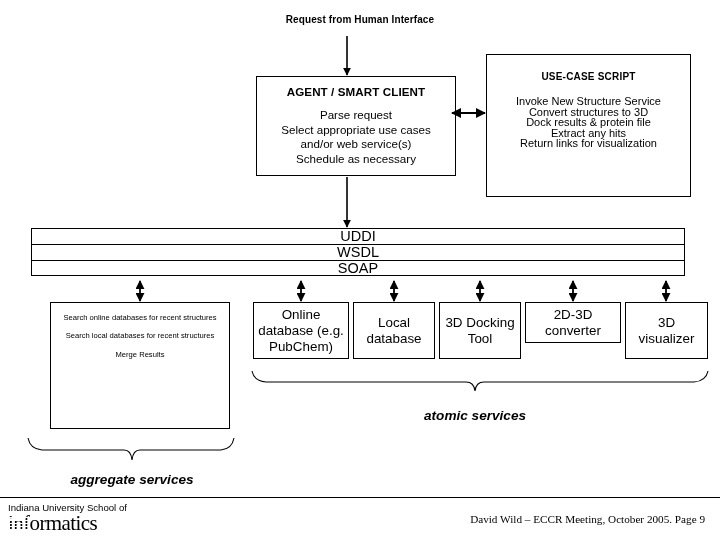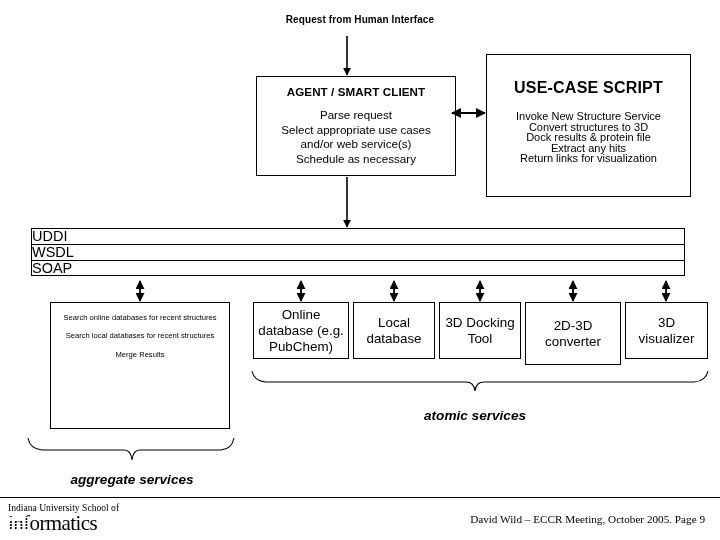--- a/index.html
+++ b/index.html
@@ -53,31 +53,31 @@
     font-weight: bold;
     text-align: center;
   }
   .box-body { text-align: center; }
 
   #agent-box { left: 256px; top: 76px; width: 200px; height: 100px; }
   #agent-box .box-title { font-size: 11.6px; margin-top: 8px; letter-spacing: 0.1px; }
   #agent-box .box-body { font-size: 11.6px; margin-top: 10px; line-height: 14.6px; }
 
   #usecase-box { left: 486px; top: 54px; width: 205px; height: 143px; }
-  #usecase-box .box-title { font-size: 16px; margin-top: 24px; letter-spacing: 0.2px; }
+  #usecase-box .box-title { font-size: 10px; margin-top: 16px; letter-spacing: 0.2px; }
   #usecase-box .box-body { font-size: 11px; margin-top: 14px; line-height: 10.6px; }
 
   
   #protocol-stack { position: absolute; left: 31px; top: 228px; width: 654px; }
   .proto-bar {
     border: 1.5px solid #000;
     border-bottom: none;
     height: 16px;
     line-height: 14px;
-    text-align: left;
+    text-align: center;
     font-size: 14.5px;
     box-sizing: border-box;
     background: #fff;
   }
   .proto-bar:last-child { border-bottom: 1.5px solid #000; }
 
   
   .service-box {
     position: absolute;
     border: 1.6px solid #000;
@@ -89,21 +89,21 @@
   .service-sub   { font-size: 7.6px;  line-height: 9.4px; }
 
   #svc-new-structure { left: 50px;  top: 302px; width: 180px; height: 127px; }
   #svc-new-structure .service-title { margin-top: 7px; font-size: 14.5px; }
   #svc-new-structure .svc-lines { margin-top: 10px; }
   #svc-new-structure .svc-lines p { margin: 0 0 9px 0; }
 
   #svc-online-db  { left: 253px; top: 302px; width: 96px;  height: 57px; }
   #svc-local-db   { left: 353px; top: 302px; width: 82px;  height: 57px; }
   #svc-docking    { left: 439px; top: 302px; width: 82px;  height: 57px; }
-  #svc-converter  { left: 525px; top: 302px; width: 96px;  height: 63px; }
+  #svc-converter  { left: 525px; top: 302px; width: 96px;  height: 41px; }
   #svc-visualizer { left: 625px; top: 302px; width: 83px;  height: 57px; }
 
   .svc-flex {
     display: flex;
     align-items: center;
     justify-content: center;
     height: 100%;
     padding: 0 3px;
     box-sizing: border-box;
   }
@@ -139,21 +139,21 @@
     left: 0; top: 513px;
     width: 705px;
     text-align: right;
     font-family: "Liberation Serif", serif;
     font-size: 11.2px;
   }
 
   
   #iu-logo { position: absolute; left: 8px; top: 502px; width: 170px; height: 36px; }
   #iu-logo-line1 {
-    font-family: Liberation Serif, serif;
+    font-family: Liberation Sans, sans-serif;
     font-size: 9.6px;
     line-height: 11px;
     white-space: nowrap;
   }
   #iu-logo-wordmark {
     position: relative;
     font-family: "Liberation Serif", serif;
     font-size: 21px;
     line-height: 22px;
     letter-spacing: -0.6px;

